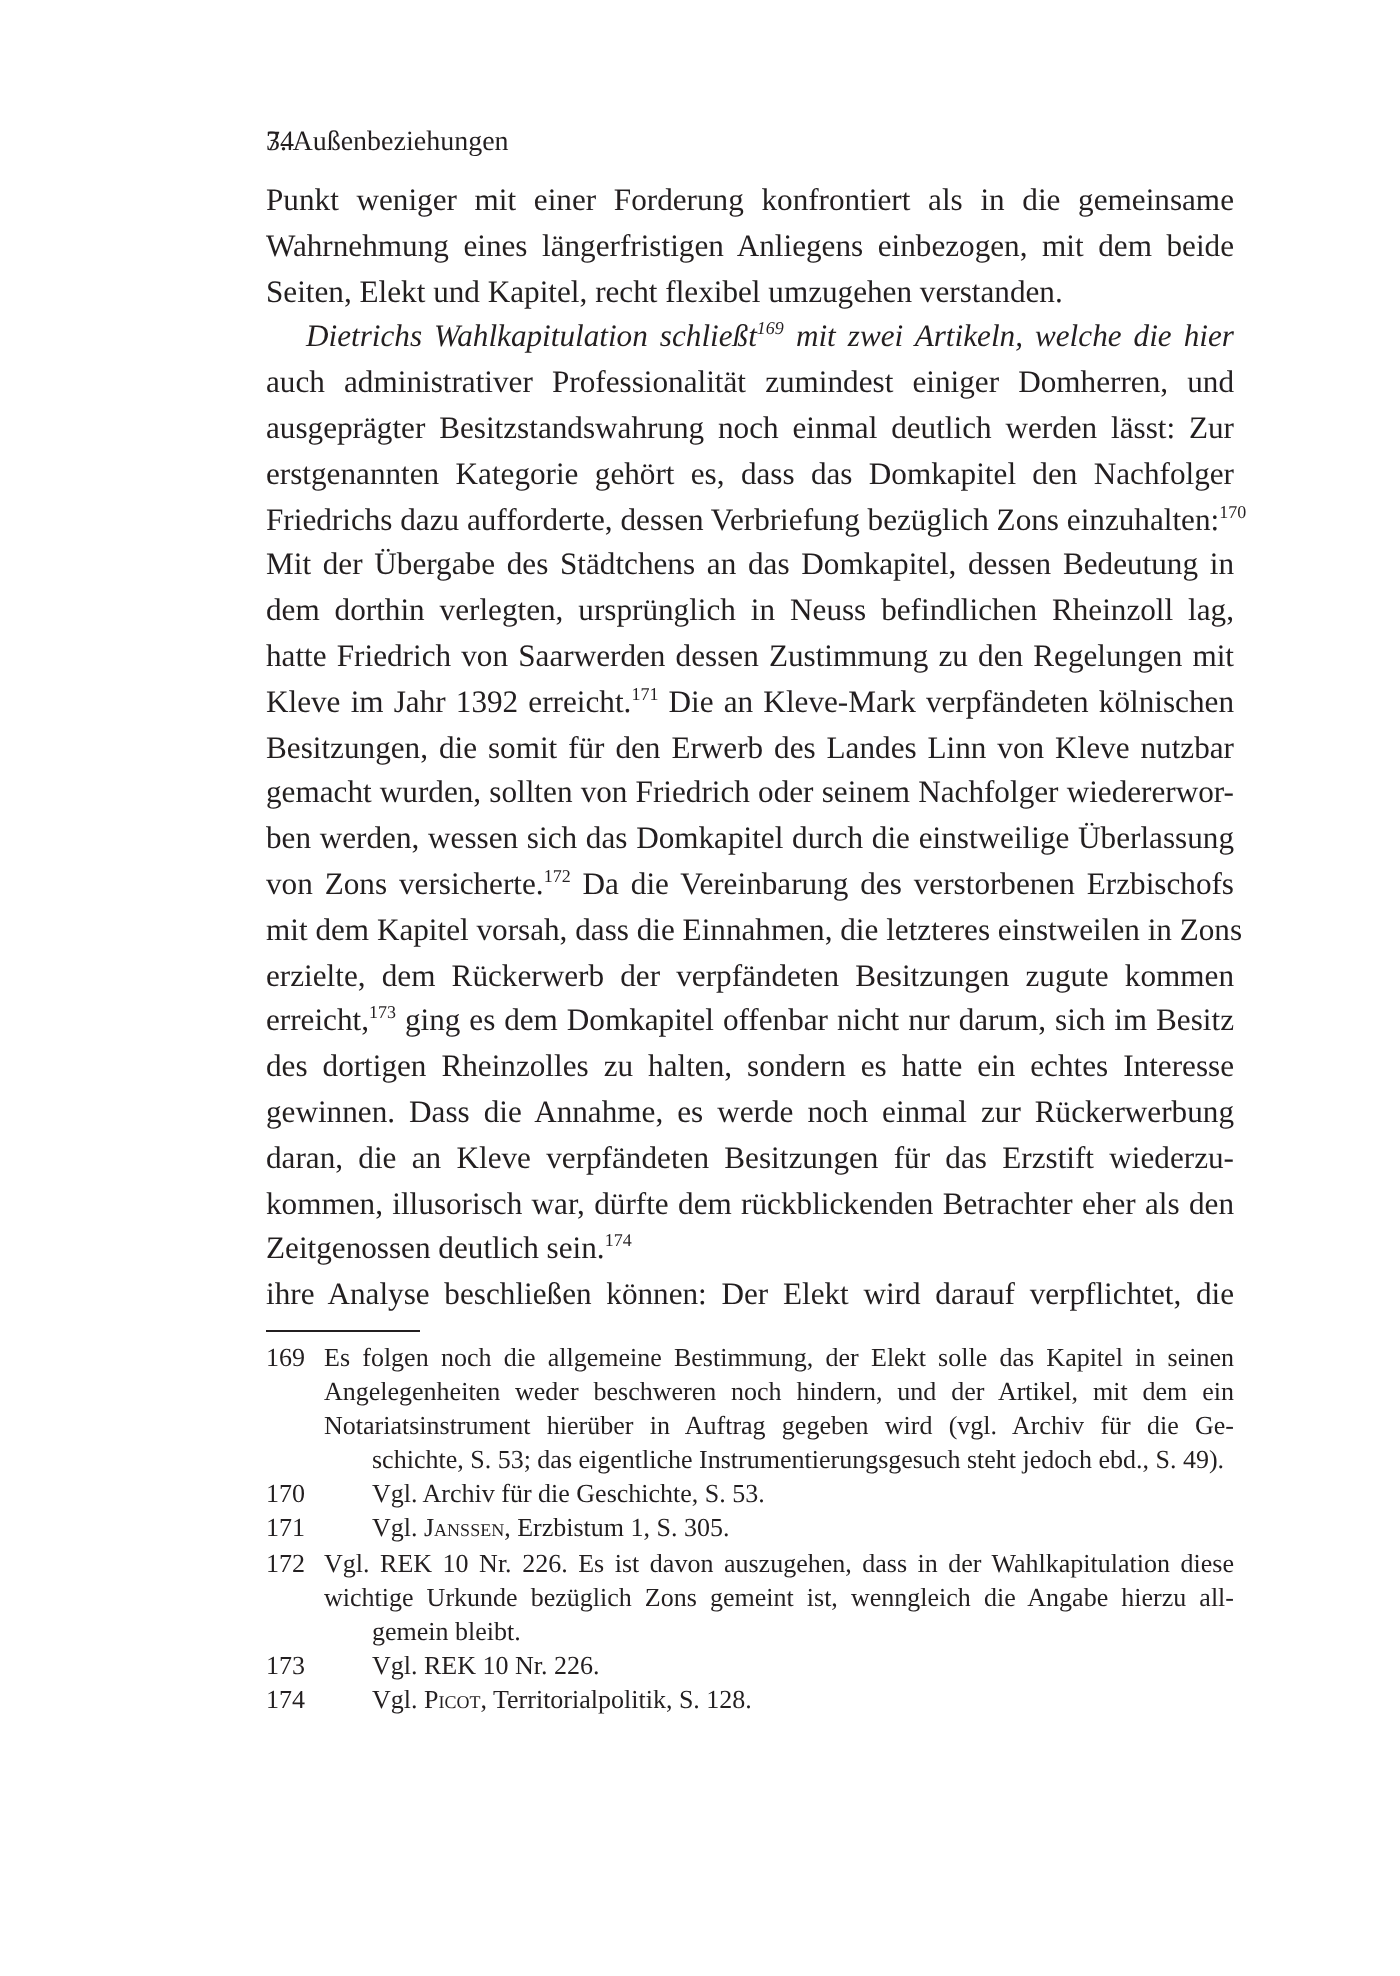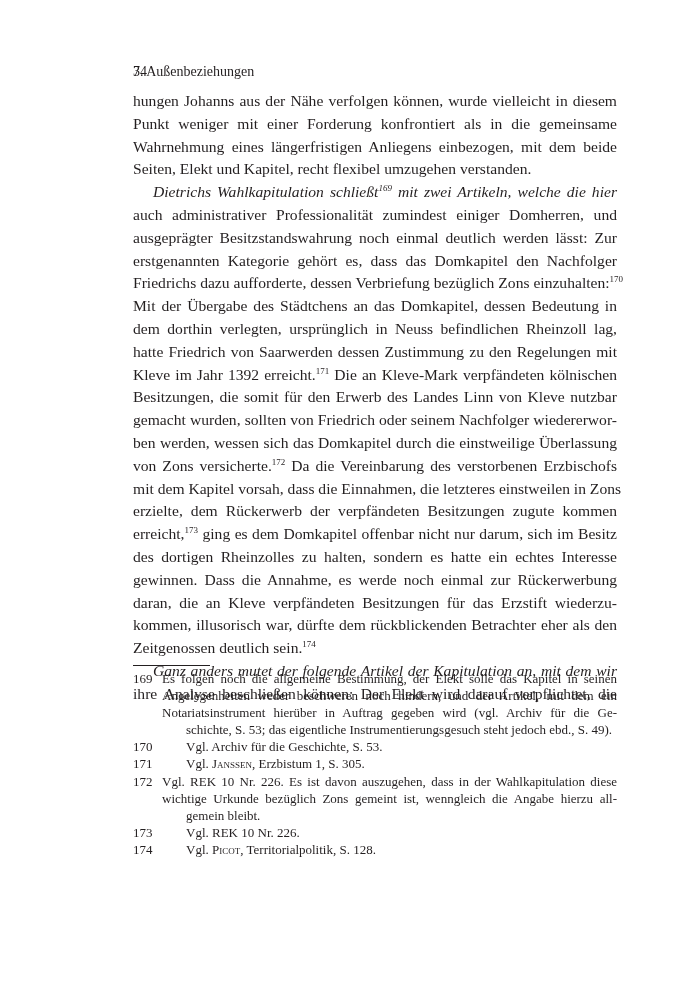--- a/index.html
+++ b/index.html
@@ -120,21 +120,20 @@
 <div class="page">
 
   <div class="running-head">
     <span class="page-number">74</span>
     <span class="chapter-title">3. Außenbeziehungen</span>
   </div>
 
   <div class="body-text">
 
     <p>
-      <span class="line">hungen Johanns aus der Nähe verfolgen können, wurde vielleicht in diesem</span>
       <span class="line">Punkt weniger mit einer Forderung konfrontiert als in die gemeinsame</span>
       <span class="line">Wahrnehmung eines längerfristigen Anliegens einbezogen, mit dem beide</span>
       <span class="line last">Seiten, Elekt und Kapitel, recht flexibel umzugehen verstanden.</span>
     </p>
 
     <p>
       <span class="line indent"><span>Dietrichs Wahlkapitulation schließt</span><sup>169</sup><span> mit zwei Artikeln, welche die hier</span></span>
       <span class="line">auch administrativer Professionalität zumindest einiger Domherren, und</span>
       <span class="line">ausgeprägter Besitzstandswahrung noch einmal deutlich werden lässt: Zur</span>
       <span class="line">erstgenannten Kategorie gehört es, dass das Domkapitel den Nachfolger</span>
@@ -151,21 +150,20 @@
       <span class="line">erzielte, dem Rückerwerb der verpfändeten Besitzungen zugute kommen</span>
       <span class="line"><span>erreicht,</span><sup>173</sup><span> ging es dem Domkapitel offenbar nicht nur darum, sich im Besitz</span></span>
       <span class="line">des dortigen Rheinzolles zu halten, sondern es hatte ein echtes Interesse</span>
       <span class="line">gewinnen. Dass die Annahme, es werde noch einmal zur Rückerwerbung</span>
       <span class="line">daran, die an Kleve verpfändeten Besitzungen für das Erzstift wiederzu-</span>
       <span class="line">kommen, illusorisch war, dürfte dem rückblickenden Betrachter eher als den</span>
       <span class="line last"><span>Zeitgenossen deutlich sein.</span><sup>174</sup></span>
     </p>
 
     <p>
-      <span class="line indent">Ganz anders mutet der folgende Artikel der Kapitulation an, mit dem wir</span>
       <span class="line">ihre Analyse beschließen können: Der Elekt wird darauf verpflichtet, die</span>
     </p>
   </div>
 
   <div class="footnote-rule"></div>
 
   <div class="footnotes">
     <div class="footnote">
       <span class="fn-num">169</span>
       <span class="fn-line">Es folgen noch die allgemeine Bestimmung, der Elekt solle das Kapitel in seinen</span>

